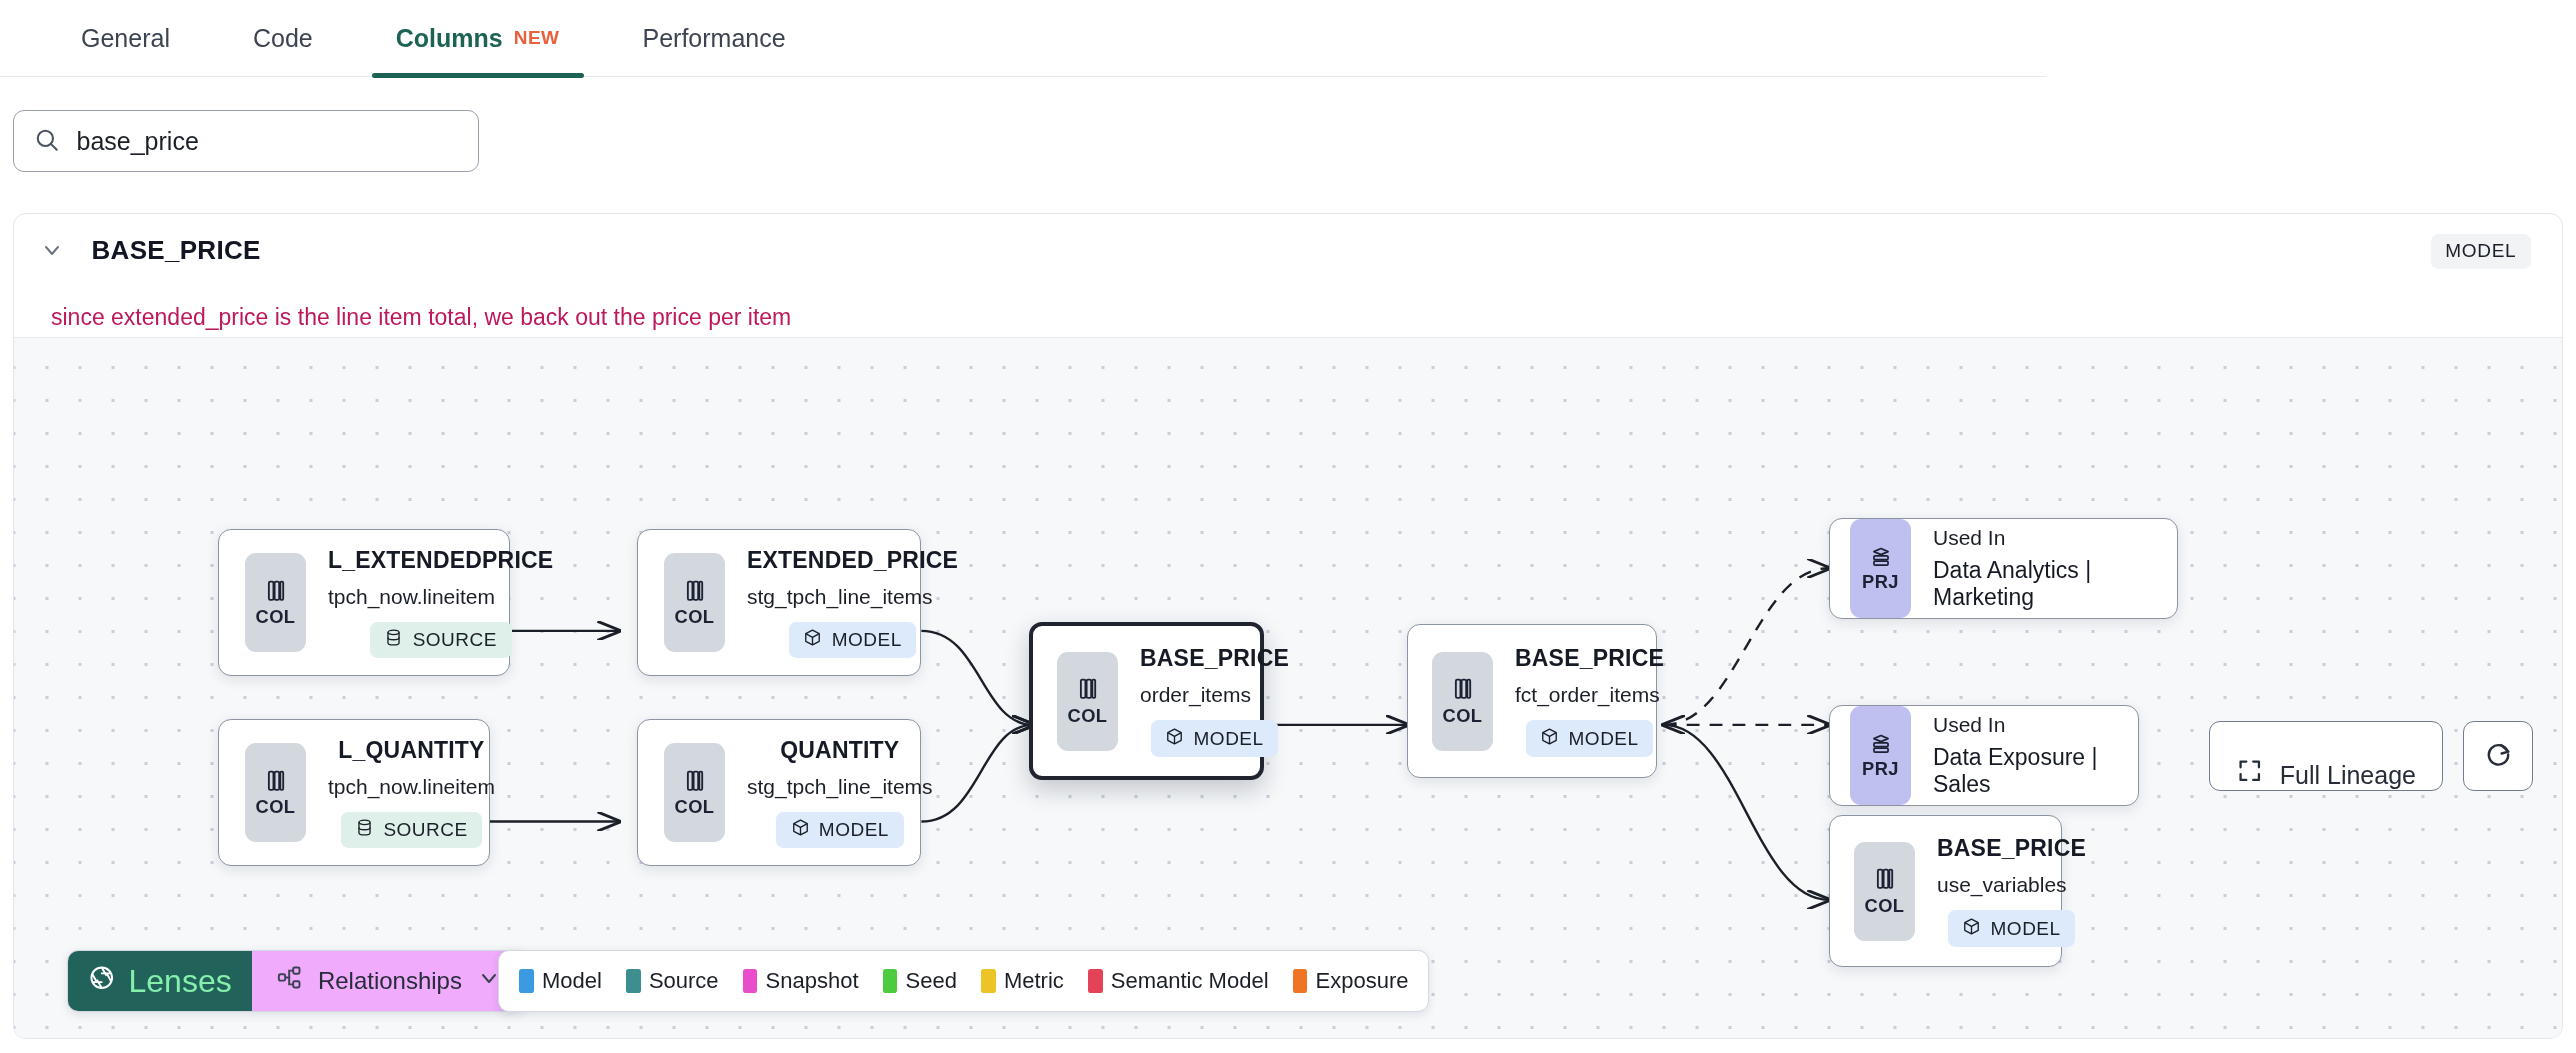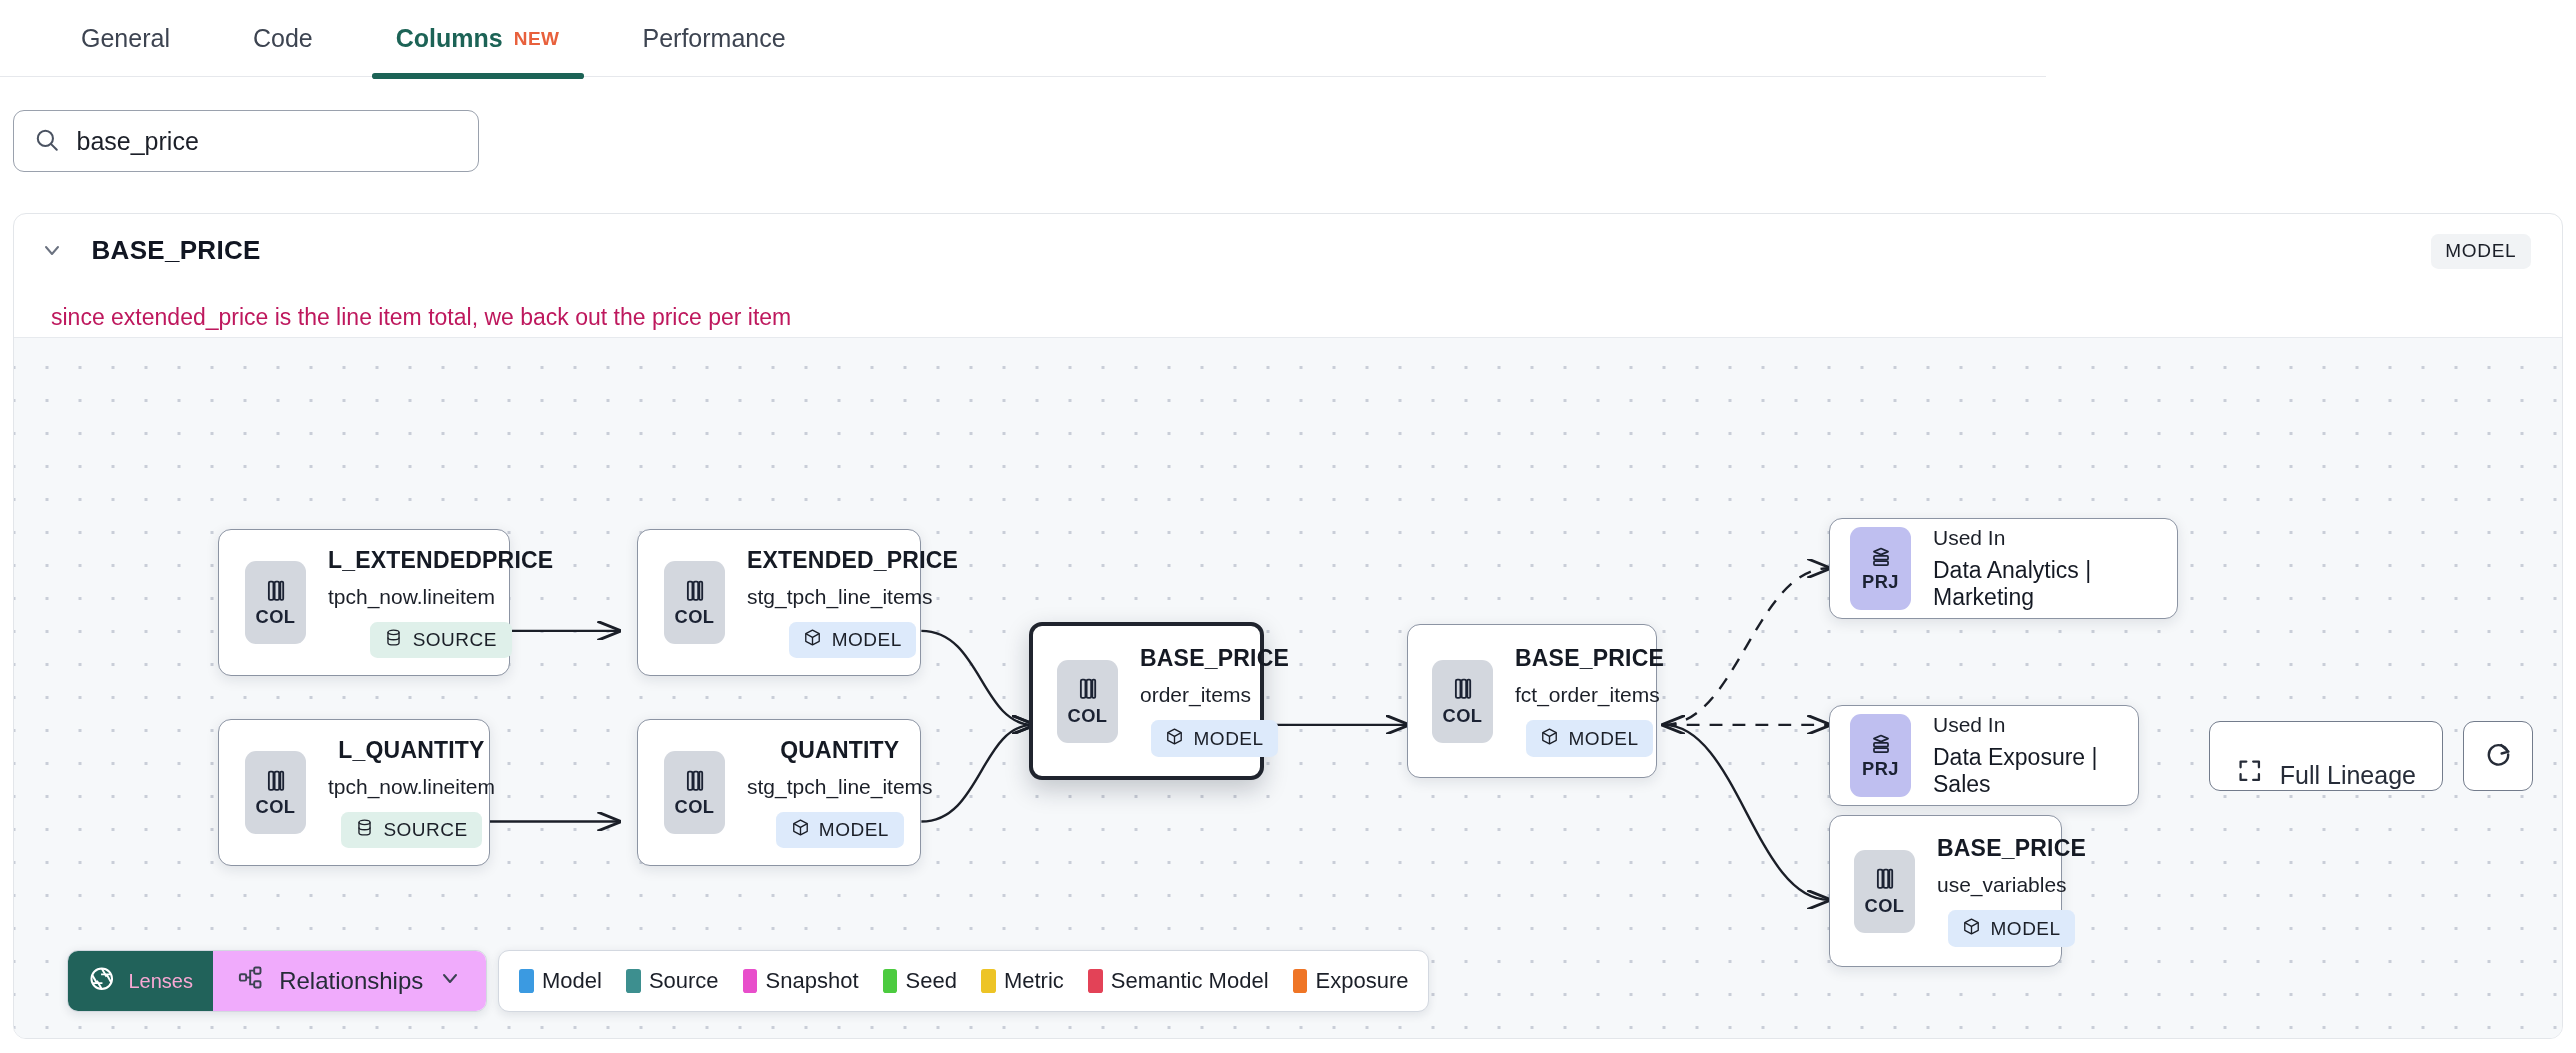--- a/index.html
+++ b/index.html
@@ -7,21 +7,21 @@
     width: 2576px; height: 1053px;
     background: #ffffff;
     font-family: "Liberation Sans", sans-serif;
     overflow: hidden;
   }
 
   
   .tabbar {
     position: absolute; left: 0; top: 0; width: 2046px; height: 77px;
     border-bottom: 1.8px solid #e6e8ec;
-    display: flex; align-items: flex-start; padding-left: 57px;
+    display: flex; align-items: center; padding-left: 57px;
   }
   .tab {
     position: relative; height: 77px; display: flex; align-items: center;
     gap: 11px; padding: 0 24px; margin-right: 35px;
     font-size: 25px; color: #3d4451; white-space: nowrap; cursor: pointer;
   }
   .tab.active { color: #1c6356; font-weight: 700; }
   .tab.active::after {
     content: ""; position: absolute; left: 0; right: 0; bottom: -1.8px;
     height: 5.5px; background: #1c6356; border-radius: 2.8px;
@@ -81,21 +81,21 @@
   .node {
     position: absolute; background: #fff; border: 1.8px solid #8c94a3;
     border-radius: 13px; box-shadow: 0 3.7px 13px rgba(20,28,45,.10);
     display: flex; align-items: center; cursor: pointer;
   }
   .node.selected {
     border: 4.6px solid #20242e;
     box-shadow: 0 9.2px 24px rgba(20,28,45,.22);
   }
   .badge-sq {
-    width: 61px; height: 83px; border-radius: 11px; background: #d3d7de;
+    width: 61px; height: 99px; border-radius: 11px; background: #d3d7de;
     display: flex; flex-direction: column; align-items: center;
     justify-content: center; gap: 1.8px; flex: 0 0 auto;
   }
   .badge-sq.prj { background: #bfbff0; }
   .badge-sq .lbl { font-size: 18.3px; font-weight: 600; color: #1b2233; letter-spacing: 0.4px; }
   .nbody { display: flex; flex-direction: column; padding-left: 22px; }
   .ntitle { font-size: 23px; color: #151a24; text-align: center; letter-spacing: 0.2px; font-weight: bold; }
   .nsub { font-size: 21px; color: #1b1f28; margin-top: 11px; }
   .pill {
     margin-top: 13px; align-self: center; display: inline-flex; align-items: center;
@@ -124,22 +124,22 @@
   }
 
   
   .lensgroup {
     position: absolute; left: 53px; bottom: 26px; height: 62px;
     display: flex; border-radius: 11px; overflow: hidden;
     border: 1.8px solid #d3d8e0; background: #fff;
     box-shadow: 0 2.8px 9.2px rgba(20,28,45,.10);
   }
   .lens-btn {
-    background: #21625a; color: #f9a8d4; display: flex; align-items: center;
-    gap: 13px; padding: 0 20px; font-size: 20px; cursor: pointer;
+    background: #21625a; color: #86efac; display: flex; align-items: center;
+    gap: 13px; padding: 0 20px; font-size: 32px; cursor: pointer;
   }
   .rel-btn {
     display: flex; align-items: center; gap: 14.7px; padding: 0 24px;
     font-size: 24px; color: #262c38; cursor: pointer; background:#f0abfc;
   }
   .legend {
     position: absolute; left: 484px; bottom: 26px; height: 62px;
     border: 1.8px solid #d3d8e0; border-radius: 11px; background: #fff;
     display: flex; align-items: center; gap: 24px; padding: 0 20px;
     box-shadow: 0 2.8px 9.2px rgba(20,28,45,.10);

